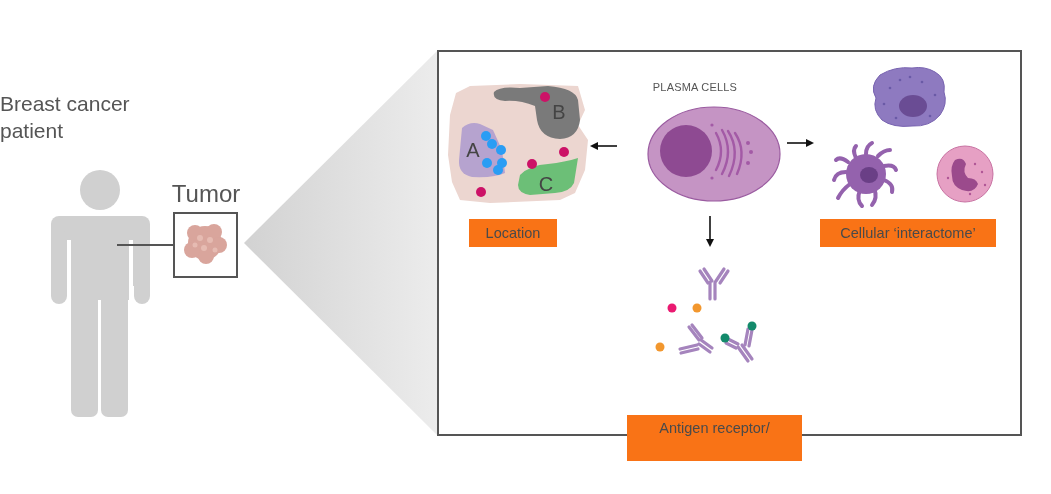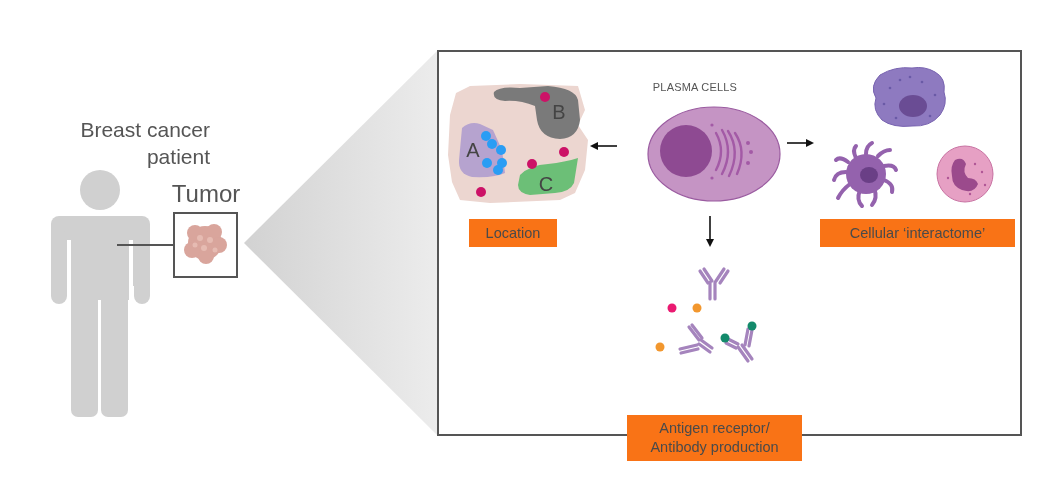--- a/index.html
+++ b/index.html
@@ -1,25 +1,25 @@
 <!DOCTYPE html>
 <html><head>
 <meta charset="utf-8">
 <style>
   html, body { margin: 0; padding: 0; background: #ffffff; }
   body { width: 1051px; height: 494px; position: relative; overflow: hidden; font-family: "Liberation Sans", sans-serif; }
   .abs { position: absolute; }
   .txt { color: #4a4a4a; font-family: "Liberation Sans", sans-serif; }
-  #patient-title { left: 0; top: 116px; width: 210px; text-align: right; font-size: 21px; line-height: 27px; color: #555; }
+  #patient-title { left: 0; top: 90px; width: 210px; text-align: left; font-size: 21px; line-height: 27px; color: #555; }
   #tumor-label { left: 168px; top: 180px; width: 76px; text-align: center; font-size: 24px; color: #555; }
   #panel { left: 437px; top: 50px; width: 585px; height: 386px; border: 2px solid #555; background: #fff; box-sizing: border-box; }
   #plasma-title { left: 600px; top: 81px; width: 190px; text-align: center; font-size: 11px; color: #555; letter-spacing: 0.2px; }
   .tag { background: #f97316; color: #4a4a4a; font-size: 14.5px; text-align: center; line-height: 19px; }
   #tag-location { left: 469px; top: 219px; width: 88px; height: 28px; line-height: 28px; }
-  #tag-interactome { left: 820px; top: 219px; width: 195px; height: 28px; line-height: 28px; }
+  #tag-interactome { left: 820px; top: 219px; width: 176px; height: 28px; line-height: 28px; }
   #tag-antibody { left: 627px; top: 383px; width: 175px; height: 46px; padding-top: 4px; box-sizing: border-box; margin-top: 32px; }
   svg { position: absolute; left: 0; top: 0; }
 </style>
 </head>
 <body>
 
 <svg width="1051" height="494">
   <defs>
     <linearGradient id="coneGrad" x1="0" x2="1" y1="0" y2="0">
       <stop offset="0" stop-color="#d2d2d2"></stop>
@@ -194,14 +194,13 @@
   <div>patient</div>
 </div>
 <div id="tumor-label" class="abs txt">Tumor</div>
 
 <div id="plasma-title" class="abs txt">PLASMA CELLS</div>
 
 <div id="tag-location" class="abs tag">Location</div>
 <div id="tag-interactome" class="abs tag">Cellular ‘interactome’</div>
 <div id="tag-antibody" class="abs tag">
   <div>Antigen receptor/</div>
-  <div>Antibody production</div>
 </div>
 
 </body></html>

